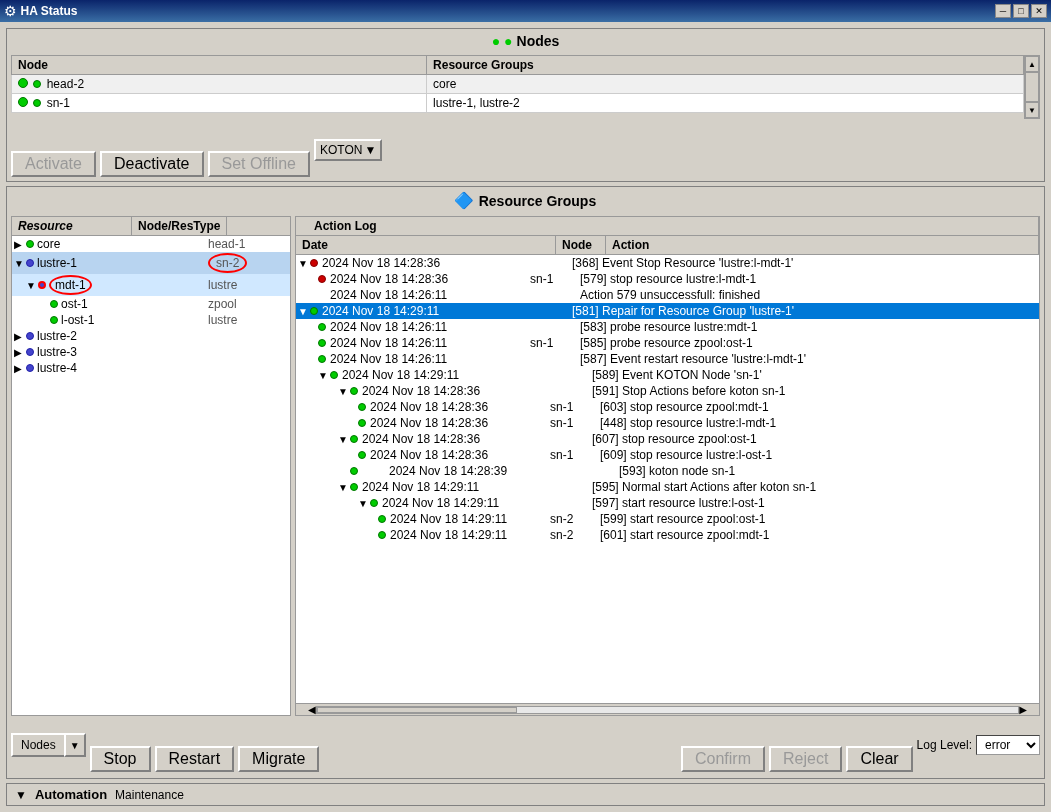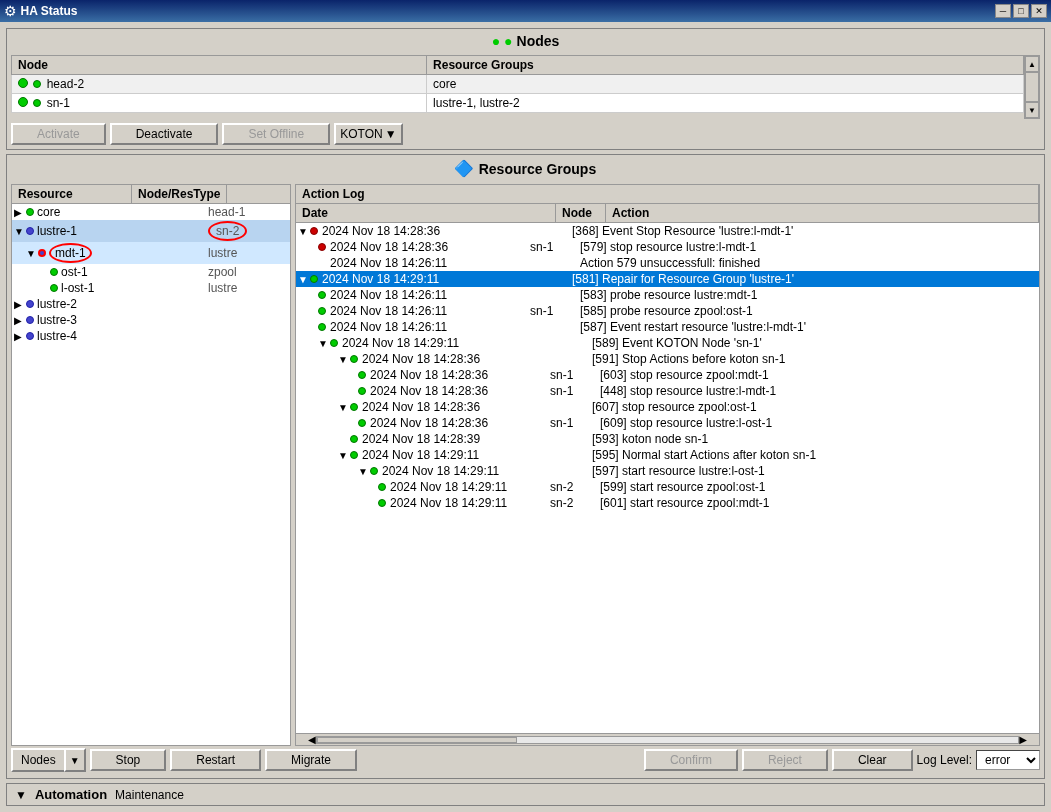--- a/index.html
+++ b/index.html
@@ -90,26 +90,27 @@
       border: 1px solid #007700;
       margin-right: 2px;
     }
     .nodes-buttons {
       display: flex;
       gap: 4px;
       margin-top: 4px;
       align-items: center;
     }
     .btn {
-      padding: 2px 24px;
+      padding: 2px 12px;
       border: 2px solid;
       border-color: #fff #808080 #808080 #fff;
       background: #d4d0c8;
       cursor: pointer;
-      font-size: 12px;
+      font-size: 16px;
+      margin-top: 28px;
     }
     .btn-disabled { color: #999; cursor: default; }
     .dropdown-btn {
       padding: 2px 4px;
       border: 2px solid;
       border-color: #fff #808080 #808080 #fff;
       background: #d4d0c8;
       cursor: pointer;
       font-size: 12px;
       display: flex; align-items: center; gap: 2px;
@@ -143,21 +144,21 @@
     .tree-header {
       display: flex;
       background: #d4d0c8;
       border-bottom: 1px solid #999;
     }
     .tree-header-col {
       padding: 2px 6px;
       font-weight: bold;
       border-right: 1px solid #999;
     }
-    .tree-header-col:first-child { width: 120px; }
+    .tree-header-col:first-child { width: 120px; font-style: italic; }
     .tree-row {
       display: flex;
       align-items: center;
       padding: 1px 2px;
       cursor: pointer;
       white-space: nowrap;
     }
     .tree-indent { display: inline-block; width: 12px; flex-shrink: 0; }
     .tree-arrow { display: inline-block; width: 12px; font-size: 10px; flex-shrink: 0; }
     .tree-label { flex: 1; }
@@ -453,21 +454,21 @@
         <div class="tree-row">
           <span class="tree-arrow">▶</span>
           <span style="display:inline-block;width:8px;height:8px;border-radius:50%;background:#4444cc;border:1px solid #2222aa;margin-right:3px;"></span>
           <span class="tree-label">lustre-4</span>
           <span class="tree-type"></span>
         </div>
       </div>
 
       <div class="log-panel">
         <div class="log-header">
-          <div class="log-header-col" style="flex:1;">
+          <div class="log-header-col" style="flex:1;margin-left:12px;">
             <span>Action Log</span>
           </div>
         </div>
         <div class="log-header">
           <div class="log-header-col" style="width:260px;">
             <span>Date</span>
           </div>
           <div class="log-header-col" style="width:50px;">
             <span>Node</span>
           </div>
@@ -583,21 +584,21 @@
             <span class="dot-green-log" style="margin-right:4px;"></span>
             <span class="log-date" style="width:180px;">2024 Nov 18 14:28:36</span>
             <span class="log-node" style="width:50px;">sn-1</span>
             <span class="log-action">[609] stop resource lustre:l-ost-1</span>
           </div>
 
           <div class="log-row">
             <span class="log-indent" style="width:40px;"></span>
             <span style="width:12px;display:inline-block;"></span>
             <span class="dot-green-log" style="margin-right:4px;"></span>
-            <span class="log-date" style="width:180px;">2024 Nov 18 14:28:39</span>
+            <span class="log-date" style="width:180px;margin-left:27px;">2024 Nov 18 14:28:39</span>
             <span class="log-node" style="width:50px;"></span>
             <span class="log-action">[593] koton node sn-1</span>
           </div>
 
           <div class="log-row">
             <span class="log-indent" style="width:40px;"></span>
             <span class="log-arrow">▼</span>
             <span class="dot-green-log" style="margin-right:4px;"></span>
             <span class="log-date" style="width:180px;">2024 Nov 18 14:29:11</span>
             <span class="log-node" style="width:50px;"></span>

